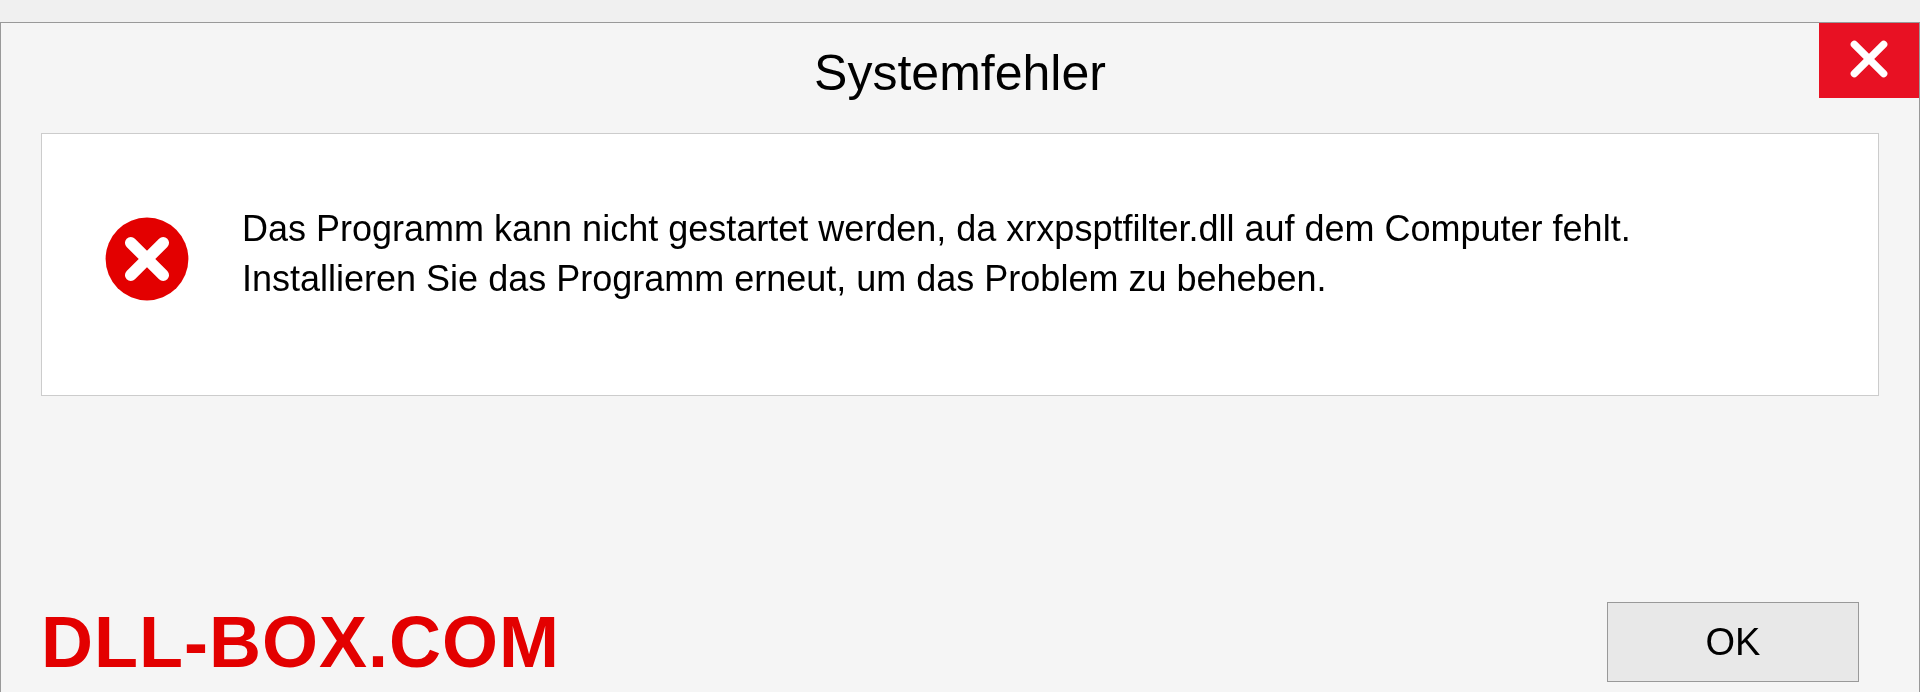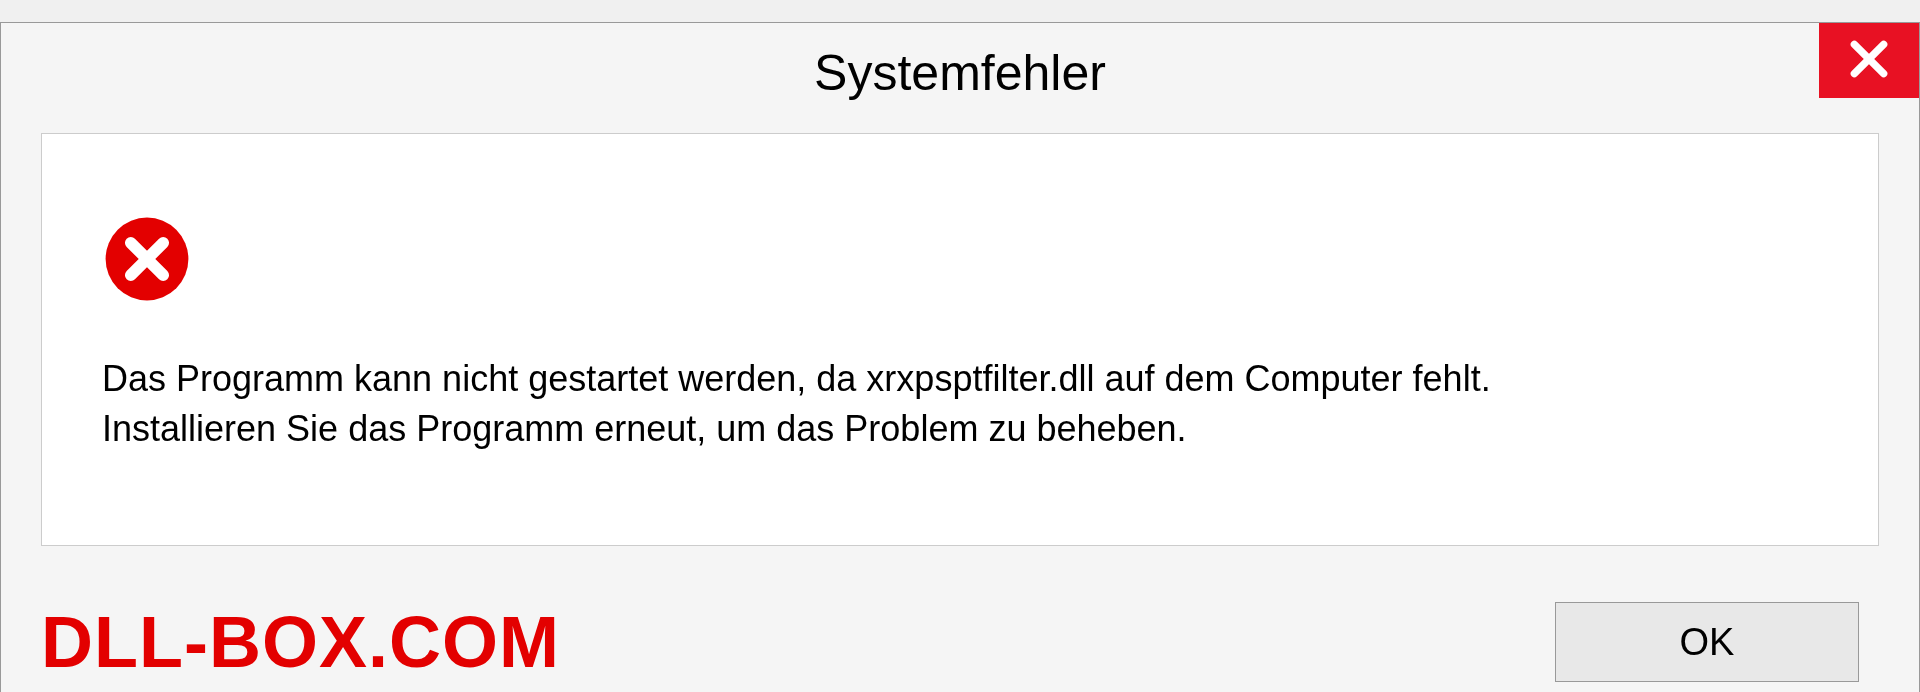--- a/index.html
+++ b/index.html
@@ -51,21 +51,20 @@
       height: 44px;
     }
     .content-panel {
       margin: 10px 40px 30px 40px;
       background: #ffffff;
       border: 1px solid #ccc;
       padding: 70px 50px 90px 60px;
       display: flex;
       align-items: flex-start;
       gap: 50px;
-      flex-direction: column;
     }
     .error-icon {
       flex-shrink: 0;
       width: 90px;
       height: 90px;
       margin-top: 10px;
     }
     .error-icon svg {
       width: 100%;
       height: 100%;
@@ -87,21 +86,21 @@
       padding: 0 60px 0 40px;
     }
     .watermark {
       font-size: 72px;
       font-weight: 900;
       color: #e30000;
       letter-spacing: 1px;
       font-family: Arial, Helvetica, sans-serif;
     }
     .ok-btn {
-      width: 304px;
+      width: 252px;
       height: 80px;
       background: #e8e8e8;
       border: 1px solid #999;
       font-size: 38px;
       color: #000;
       display: flex;
       align-items: center;
       justify-content: center;
       cursor: pointer;
     }

